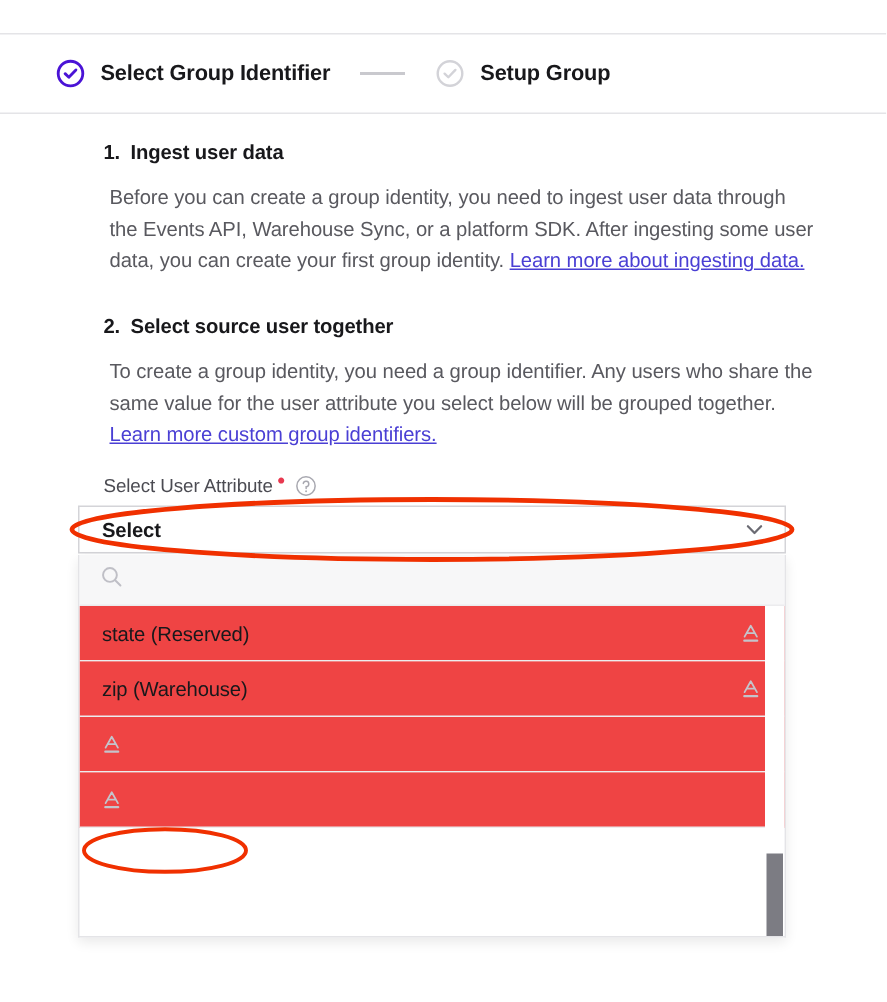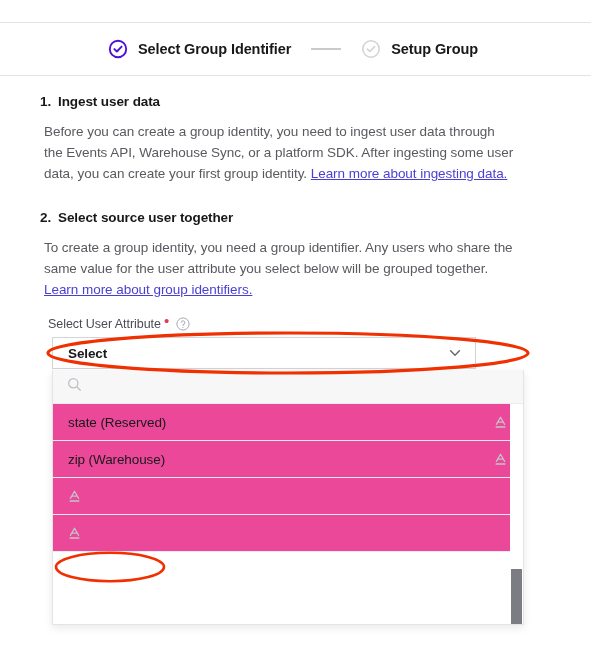--- a/index.html
+++ b/index.html
@@ -22,21 +22,21 @@
     position: absolute; left: 0; top: 22px;
     width: 591px; height: 1px;
     background: #e4e4e7;
   }
 
   
   .stepper {
     position: absolute; left: 0; top: 23px;
     width: 591px; height: 52px;
     display: flex; align-items: center;
-    padding-left: 108px;
+    padding-left: 37px;
   }
   .step { display: flex; align-items: center; gap: 10px; }
   .step-circle {
     width: 20px; height: 20px; border-radius: 50%;
     display: flex; align-items: center; justify-content: center;
     flex: 0 0 auto;
   }
   .step-circle svg { display: block; }
   .step-label {
     font-size: 14.5px; font-weight: bold; letter-spacing: -0.1px;
@@ -48,21 +48,21 @@
     width: 30px; height: 2px; background: #c9c9ce;
     margin: 0 20px;
   }
   .header-rule {
     position: absolute; left: 0; top: 75px;
     width: 591px; height: 1px; background: #e4e4e7;
   }
 
   
   .content {
-    position: absolute; left: 40px; top: 94px;
+    position: absolute; left: 69px; top: 94px;
     width: 478px;
   }
   .section-title {
     font-size: 13.5px; font-weight: bold; color: #18181b;
     margin: 0 0 12px 0; letter-spacing: -0.1px;
   }
   .section-title .num { margin-right: 7px; }
   .body-text {
     font-size: 13.5px; line-height: 21px; color: #59595f;
     margin: 4px; letter-spacing: -0.05px;
@@ -71,32 +71,32 @@
     color: #4a3fd4; text-decoration: underline; cursor: pointer;
   }
   .section2 { margin-top: 26px; }
 
   
   .field-label-row {
     display: flex; align-items: center; gap: 3px;
     margin-top: 17px;
   }
   .field-label {
-    font-size: 12.5px; color: #4b4b52; letter-spacing: -0.05px; margin-left: 8px;
+    font-size: 12.5px; color: #4b4b52; letter-spacing: -0.05px;
   }
   .req-dot {
     color: #e8384f; font-size: 15px; line-height: 8px;
     position: relative; top: -3px;
   }
   .help-icon { margin-left: 4px; display: flex; align-items: center; }
 
   
   .select-box {
     position: absolute; left: 52px; top: 337px;
-    width: 424px; height: 32px;
+    width: 472px; height: 32px;
     border: 1px solid #d4d4d8;
     background: #ffffff;
     display: flex; align-items: center;
     padding: 0 12px 0 15px;
     cursor: pointer;
   }
   .select-value {
     flex: 1; font-size: 13.5px; font-weight: bold; color: #18181b;
     letter-spacing: -0.1px;
   }
@@ -123,21 +123,21 @@
     font-size: 13px; color: #18181b;
     margin-left: 9px; width: 380px;
   }
   .dd-list { position: relative; }
   .dd-item {
     height: 37px;
     display: flex; align-items: center;
     padding: 0 16px 0 15px;
     border-bottom: 1px solid #ececee;
     cursor: pointer;
-    background: #ec4899;
+    background: #ef4444;
   }
   .dd-item-label {
     flex: 1; font-size: 13.5px; color: #18181b; letter-spacing: -0.1px;
   }
   .type-icon {
     width: 13px; flex: 0 0 auto;
     display: flex; align-items: center; justify-content: center;
   }
 
   
@@ -195,21 +195,21 @@
 
     <h3 class="section-title">
       <span class="num">1.</span><span>Ingest user data</span>
     </h3>
     <p class="body-text"><span>Before you can create a group identity, you need to ingest user data through the Events API, Warehouse Sync, or a platform SDK. After ingesting some user data, you can create your first group identity. </span><a class="link">Learn more about ingesting data.</a></p>
 
     <div class="section2">
       <h3 class="section-title">
         <span class="num">2.</span><span>Select source user together</span>
       </h3>
-      <p class="body-text"><span>To create a group identity, you need a group identifier. Any users who share the same value for the user attribute you select below will be grouped together. </span><a class="link">Learn more about group identifiers.</a></p>
+      <p class="body-text"><span>To create a group identity, you need a group identifier. Any users who share the same value for the user attribute you select below will be grouped together. </span><a class="link">Learn more custom group identifiers.</a></p>
     </div>
 
     <div class="field-label-row">
       <span class="field-label">Select User Attribute</span>
       <span class="req-dot">•</span>
       <span class="help-icon">
         <svg width="14" height="14" viewBox="0 0 14 14">
           <circle cx="7" cy="7" r="6.1" fill="none" stroke="#a8a8b0" stroke-width="1"></circle>
           <path d="M5.2 5.3 a1.85 1.85 0 1 1 1.9 2.2 V8.6" fill="none" stroke="#a8a8b0" stroke-width="1" stroke-linecap="round"></path>
           <circle cx="7.05" cy="10.5" r="0.62" fill="#a8a8b0"></circle>

